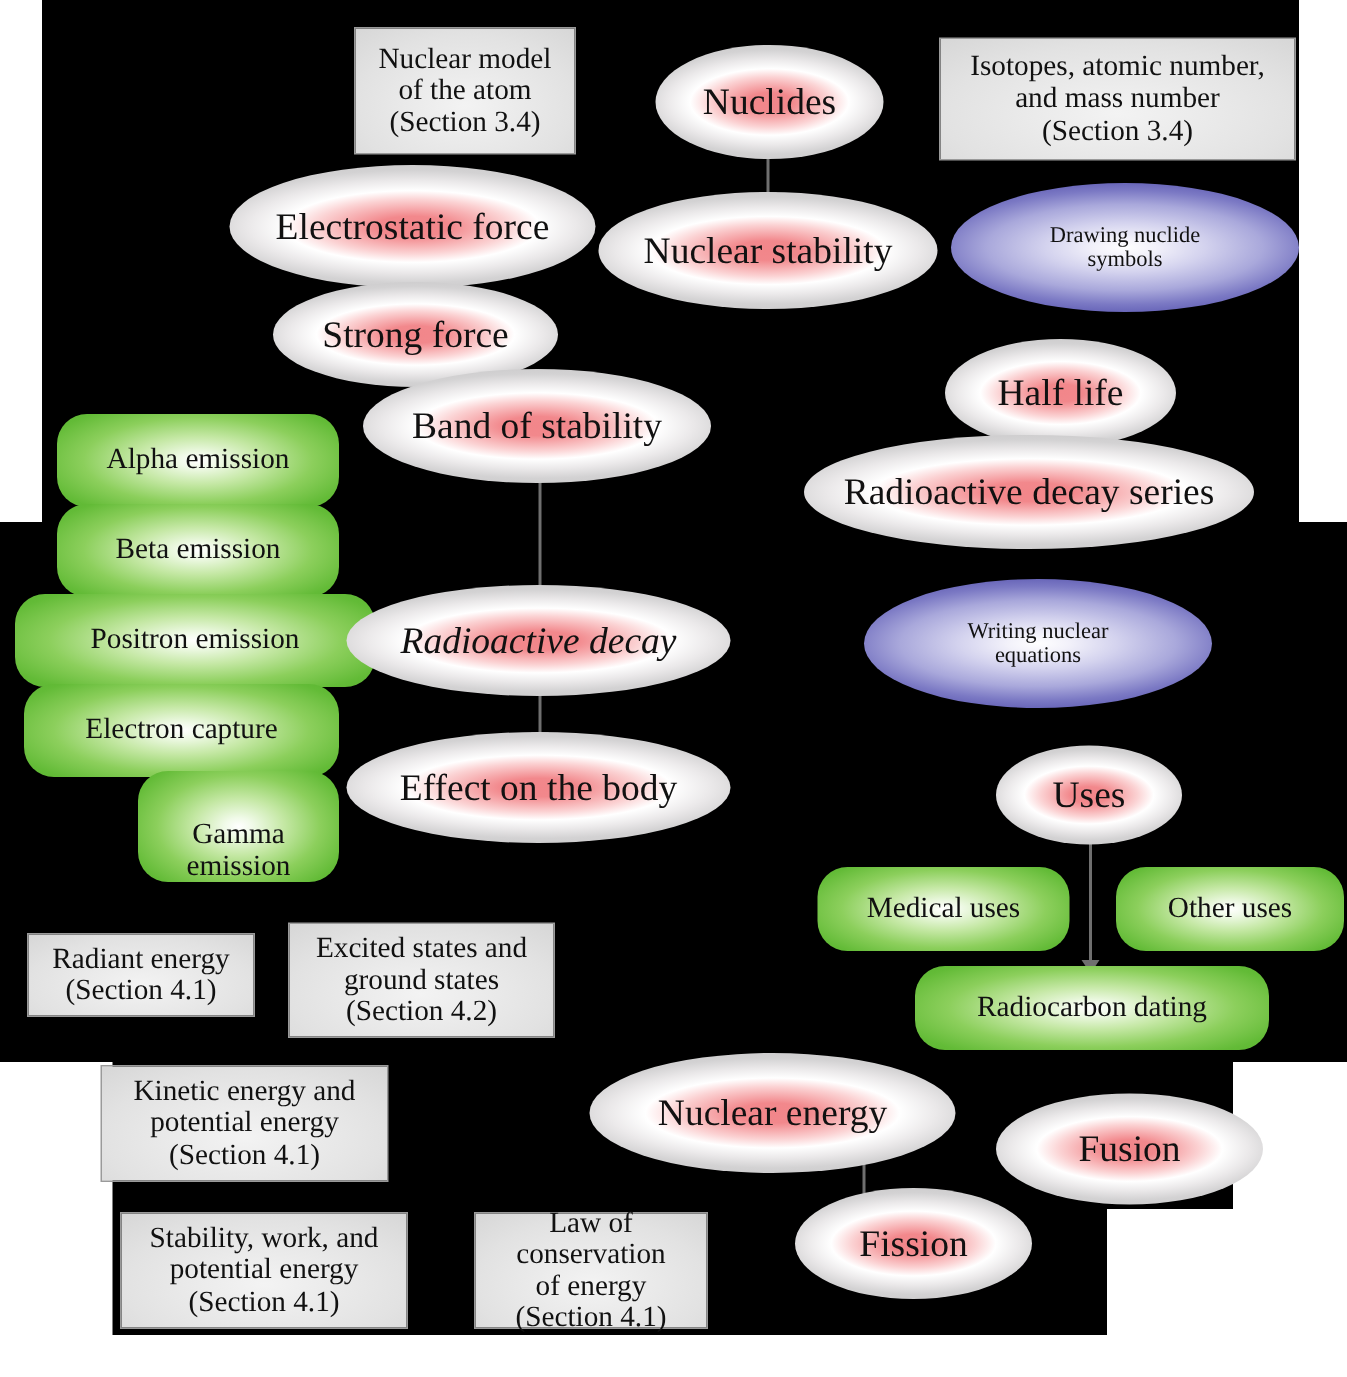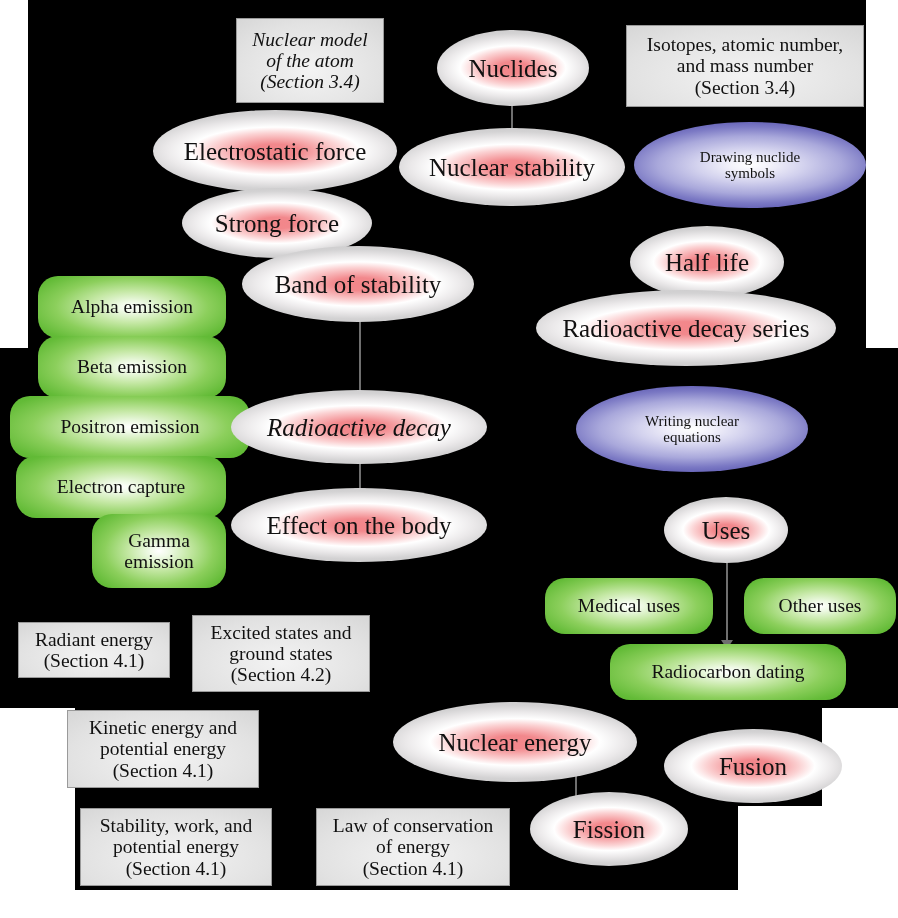--- a/index.html
+++ b/index.html
@@ -62,20 +62,21 @@
     font-size: 15px;
   }
 
   
   .grn {
     border-radius: 20px;
     background: radial-gradient(ellipse 70% 80% at 50% 50%,
                 #ffffff 0%, #f0fae8 10%, #c5e8a5 32%,
                 #8ccf5c 58%, #63bb37 82%, #57b22e 100%);
     font-size: 19.5px;
+    justify-content: flex-end;
   }
 
   
   .rect::after {
     content: "";
     position: absolute;
     left: 6px; top: 6px; right: -6px; bottom: -6px;
     background: rgba(0,0,0,0.38);
     z-index: -1;
   }
@@ -126,21 +127,21 @@
   <div class="arrowhead-r" style="left:232px; top:420px;"></div>
 
   <div class="conn conn-v" style="left:706px; top:283px; height:16px;"></div>
 
   <div class="conn conn-v" style="left:726px; top:560px; height:26px;"></div>
   <div class="conn conn-v" style="left:726px; top:586px; height:58px;"></div>
   <div class="arrowhead" style="left:721px; top:640px;"></div>
 
   <div class="conn conn-v" style="left:575px; top:776px; height:22px;"></div>
 
-  <div class="node rect" style="left:236px; top:18px; width:148px; height:85px; flex-direction:column;font-style:italic;">
+  <div class="node rect" style="left:236px; top:18px; width:148px; height:85px; flex-direction:column;">
     <span class="lbl">Nuclear model</span>
     <span class="lbl">of the atom</span>
     <span class="lbl">(Section 3.4)</span>
   </div>
 
   <div class="node ell" style="left:437px; top:30px; width:152px; height:76px;">
     <span class="lbl">Nuclides</span>
   </div>
 
   <div class="node rect" style="left:626px; top:25px; width:238px; height:82px; flex-direction:column;">
@@ -252,21 +253,21 @@
   <div class="node ell" style="left:664px; top:729px; width:178px; height:74px;">
     <span class="lbl">Fusion</span>
   </div>
 
   <div class="node rect" style="left:80px; top:808px; width:192px; height:78px; flex-direction:column;">
     <span class="lbl">Stability, work, and</span>
     <span class="lbl">potential energy</span>
     <span class="lbl">(Section 4.1)</span>
   </div>
 
-  <div class="node rect" style="left:316px; top:808px; width:194px; height:78px; flex-direction:column;justify-content:center;">
+  <div class="node rect" style="left:316px; top:808px; width:156px; height:78px; flex-direction:column;justify-content:center;">
     <span class="lbl">Law of conservation</span>
     <span class="lbl">of energy</span>
     <span class="lbl">(Section 4.1)</span>
   </div>
 
   <div class="node ell" style="left:530px; top:792px; width:158px; height:74px;">
     <span class="lbl">Fission</span>
   </div>
 
 </div>

